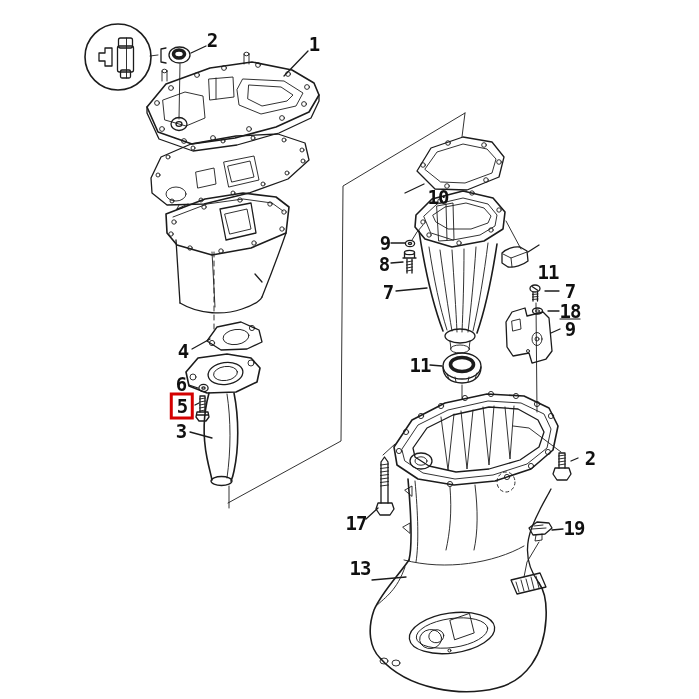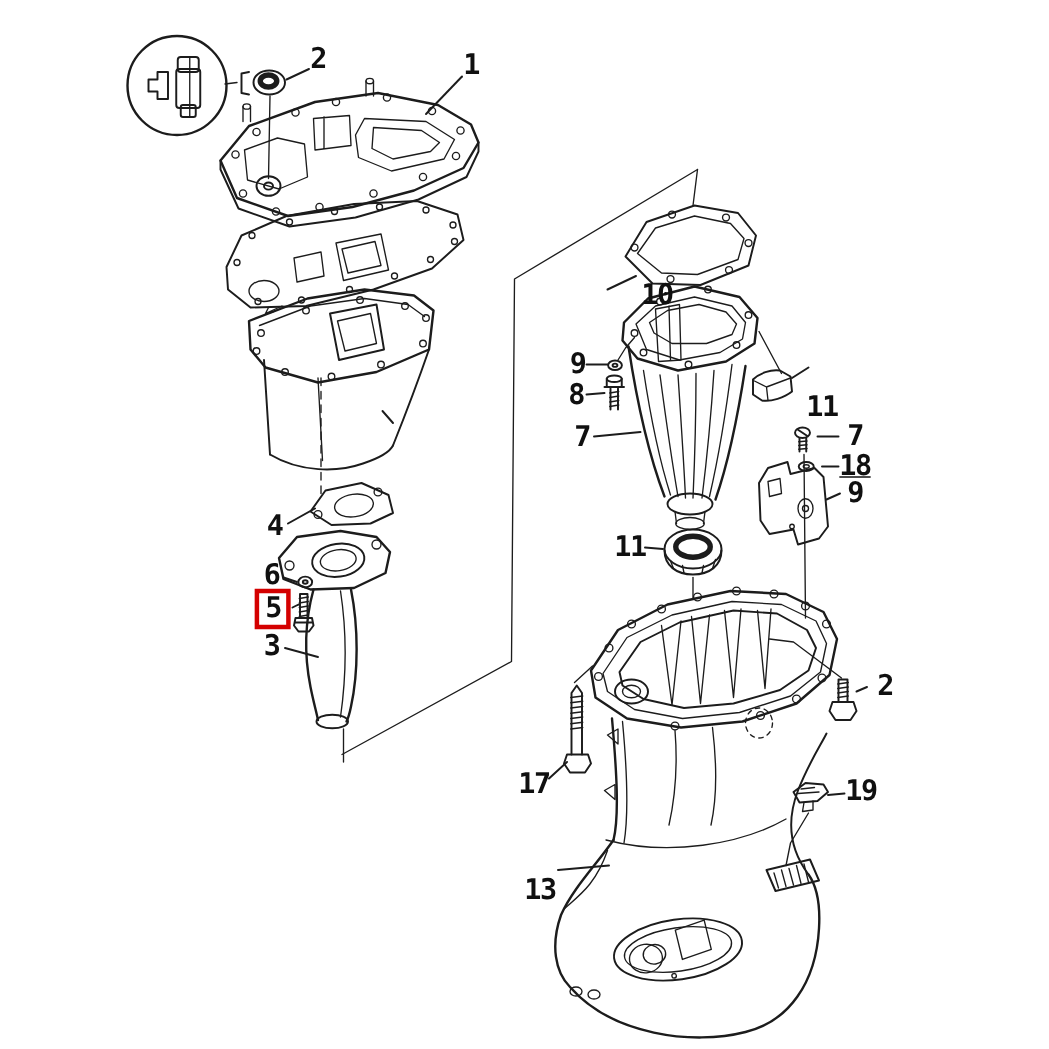--- a/index.html
+++ b/index.html
@@ -341,21 +341,21 @@
       <div class="callout" style="left: 181px; top: 431px;">3</div>
       <div class="callout" style="left: 183px; top: 351px;">4</div>
       <div class="callout highlighted" style="left: 182px; top: 406px;">5</div>
       <div class="callout" style="left: 181px; top: 384px;">6</div>
       <div class="callout" style="left: 388px; top: 292px;">7</div>
       <div class="callout" style="left: 384px; top: 264px;">8</div>
       <div class="callout" style="left: 385px; top: 243px;">9</div>
       <div class="callout" style="left: 394px; top: 197px; margin-left: 44px;">10</div>
       <div class="callout" style="left: 548px; top: 244px; margin-top: 28px;">11</div>
       <div class="callout" style="left: 420px; top: 365px;">11</div>
-      <div class="callout" style="left: 360px; top: 594px;">13</div>
+      <div class="callout" style="left: 360px; top: 568px;">13</div>
       <div class="callout" style="left: 590px; top: 458px;">2</div>
       <div class="callout" style="left: 356px; top: 523px;">17</div>
       <div class="callout" style="left: 570px; top: 329px;">9</div>
       <div class="callout" style="left: 570px; top: 291px;">7</div>
       <div class="callout" style="left: 570px; top: 311px; text-decoration: underline;">18</div>
       <div class="callout" style="left: 574px; top: 528px;">19</div>
     </div>
 </div>
 
 </body></html>

